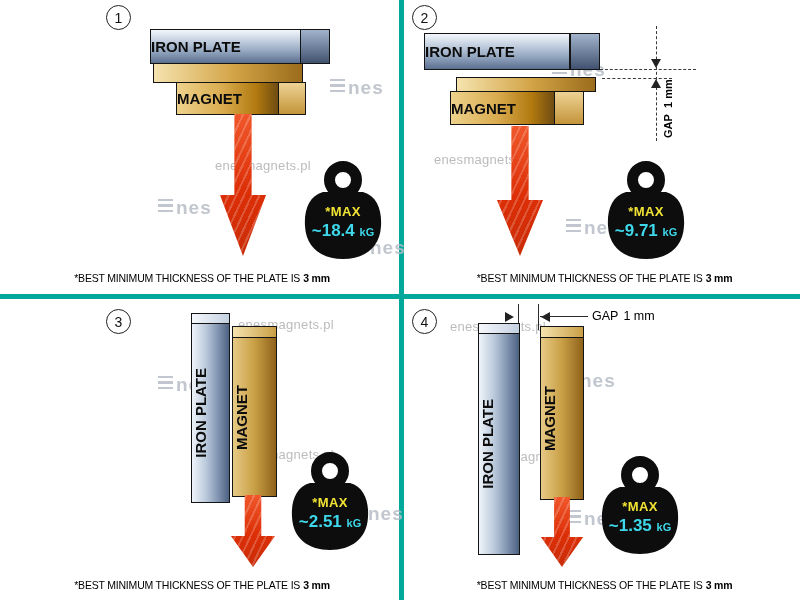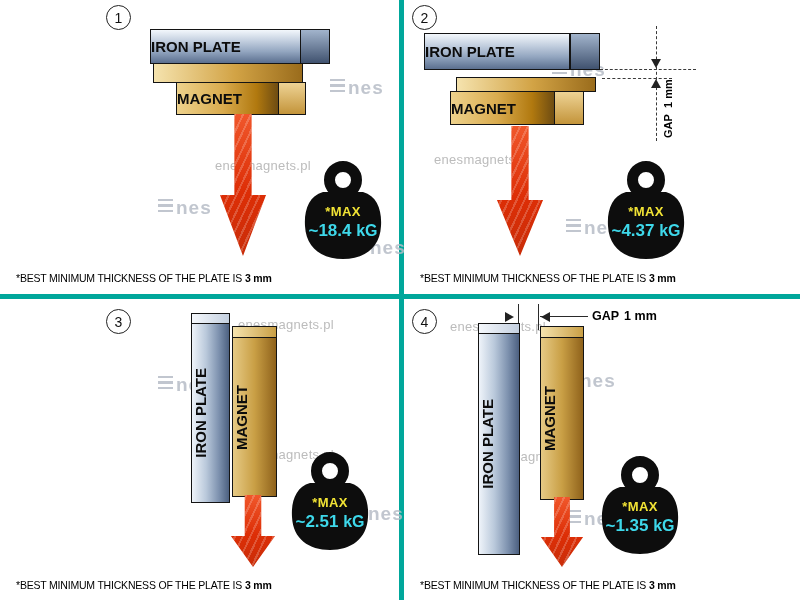--- a/index.html
+++ b/index.html
@@ -32,44 +32,44 @@
   .arrow{position:absolute;
     background:
       repeating-linear-gradient(115deg, rgba(255,255,255,.20) 0 2px, rgba(255,255,255,0) 2px 7px),
       linear-gradient(180deg,#f0572b 0%,#dd2e06 55%,#c92d09 100%);
     clip-path:polygon(32% 0,68% 0,68% 57%,98% 57%,50% 100%,2% 57%,32% 57%);}
 
   .kettlebell{position:absolute;width:84px;height:102px;}
   .kb-text{position:absolute;left:0;right:0;top:44px;text-align:center;line-height:1.25;}
   .kb-max{color:#F2E435;font-weight:700;font-size:13px;letter-spacing:.4px;text-align:center;}
   .kb-val{color:#3ED8EA;font-weight:700;font-size:17px;}
-  .kb-val .u{font-size:16px;}
-
-  .caption{position:absolute;left:16px;right:0;font-size:10.5px;color:#000;letter-spacing:-0.2px;}
+  .kb-val .u{font-size:11px;}
+
+  .caption{position:absolute;left:5px;right:0;text-align:center;font-size:10.5px;color:#000;letter-spacing:-0.2px;}
   .caption b{margin-left:3px;}
 
   .wm-site{position:absolute;color:#bcbcbc;font-size:13px;letter-spacing:.3px;}
   .enes-logo{position:absolute;display:flex;align-items:flex-end;gap:3px;opacity:.85;}
   .enes-logo .bars{display:block;width:15px;height:15px;margin-bottom:3px;
     background:repeating-linear-gradient(180deg,#b7bdc7 0 2.5px,rgba(0,0,0,0) 2.5px 5.5px);}
   .enes-logo .nes{font-size:19px;font-weight:600;color:#b7bdc7;line-height:1;letter-spacing:1px;}
 
   .dash-h{position:absolute;border-top:1.2px dashed #3a3a3a;}
   .dash-v{position:absolute;border-left:1.2px dashed #3a3a3a;}
   .solid-h{position:absolute;border-top:1.4px solid #2a2a2a;}
   .tick-v{position:absolute;border-left:1.4px solid #2a2a2a;}
   .tri{position:absolute;width:0;height:0;}
   .tri-down{border-left:5px solid transparent;border-right:5px solid transparent;border-top:9px solid #222;}
   .tri-up{border-left:5px solid transparent;border-right:5px solid transparent;border-bottom:9px solid #222;}
   .tri-right{border-top:5px solid transparent;border-bottom:5px solid transparent;border-left:9px solid #222;}
   .tri-left{border-top:5px solid transparent;border-bottom:5px solid transparent;border-right:9px solid #222;}
   .gap-label-v{position:absolute;writing-mode:vertical-rl;transform:rotate(180deg);
     font-size:11px;font-weight:700;color:#000;display:flex;align-items:center;white-space:nowrap;}
   .gap-label-v span{margin:3px 0;}
-  .gap-label-h{position:absolute;font-size:12.5px;font-weight:700;color:#000;white-space:nowrap;}
+  .gap-label-h{position:absolute;font-size:12.5px;font-weight:400;color:#000;white-space:nowrap;}
   .gap-label-h .gv{margin-left:5px;}
 </style>
 </head>
 <body>
 
 <div class="divider-v"></div>
 <div class="divider-h"></div>
 
 <section class="panel" id="p1">
   <div class="badge" style="left:106px;top:5px;">1</div>
@@ -157,21 +157,21 @@
   <div class="arrow" style="left:92px;top:126px;width:48px;height:130px;"></div>
 
   <div class="kettlebell" style="left:200px;top:160px;">
     <svg width="84" height="102" viewBox="0 0 84 102">
       <circle cx="42" cy="20" r="13.5" fill="none" stroke="#0d0d0d" stroke-width="11"></circle>
       <path d="M22,32 L62,32 C76,36 81,50 80,66 C79,88 63,99 42,99 C21,99 5,88 4,66 C3,50 8,36 22,32 Z" fill="#0d0d0d"></path>
     </svg>
     <div class="kb-text">
       <div class="kb-max">*MAX</div>
       <div class="kb-val">
-        <span class="v">~4.37</span>
+        <span class="v">~9.71</span>
         <span class="u">kG</span>
       </div>
     </div>
   </div>
 
   <div class="caption" style="top:272px;">
     <span>*BEST MINIMUM THICKNESS OF THE PLATE IS</span><b>3 mm</b>
   </div>
 </section>
 

